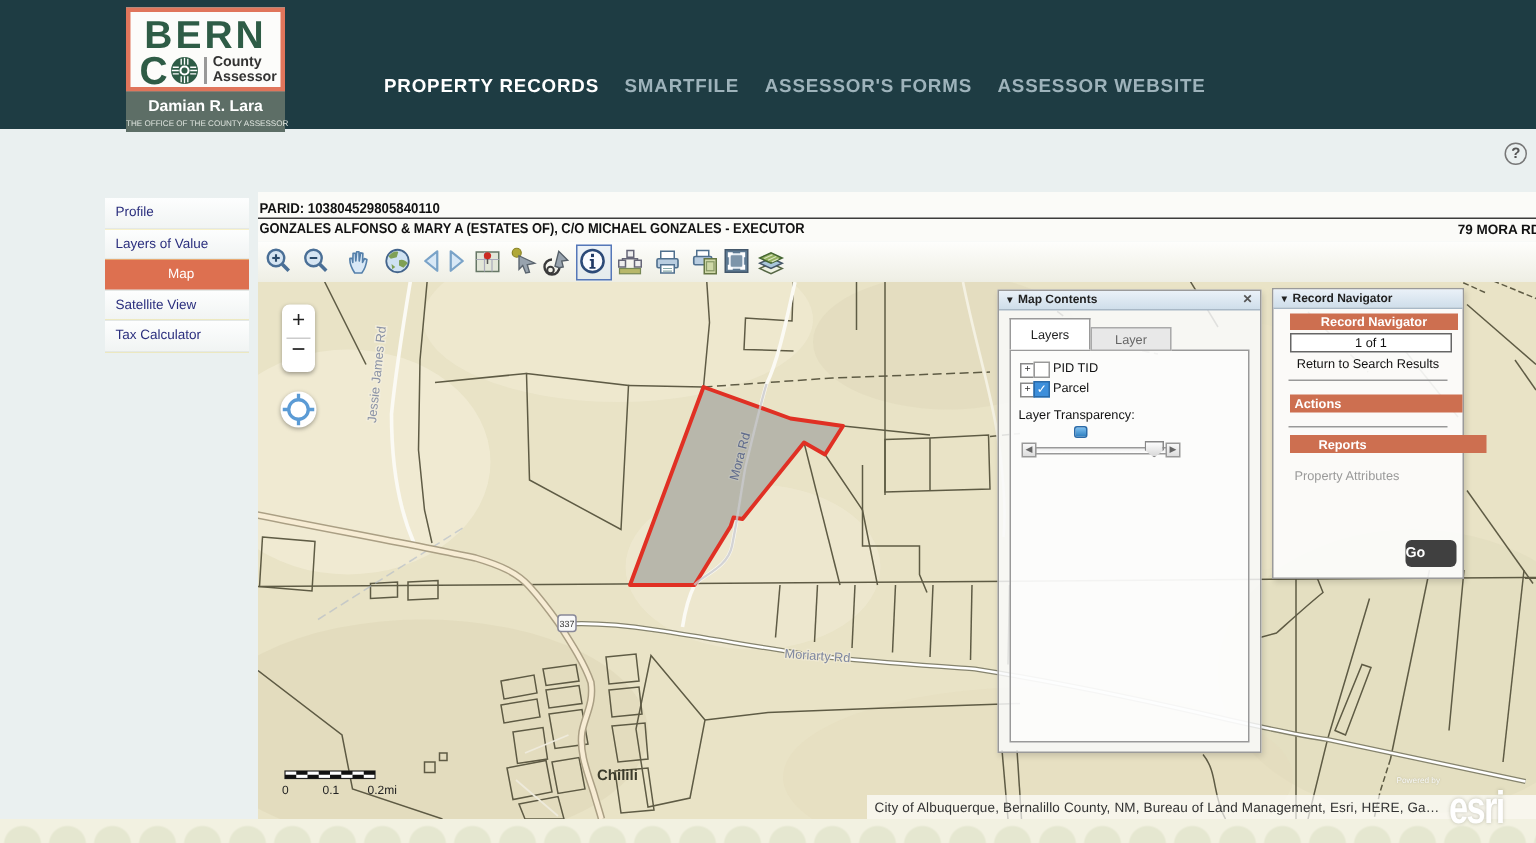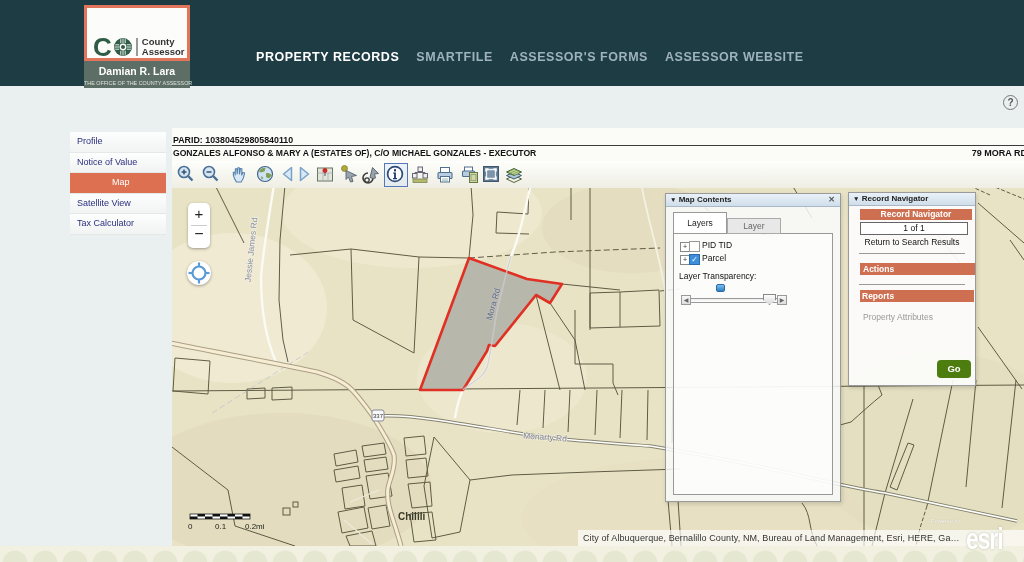--- a/index.html
+++ b/index.html
@@ -75,20 +75,21 @@
   #attrib{left:578px;top:530px;width:446px;height:16px;background:rgba(255,255,255,0.68);
      font-size:9px;color:#323232;line-height:16px;padding-left:5px;letter-spacing:0.1px;white-space:nowrap;overflow:hidden;}
   #esri{left:966px;top:521px;width:60px;height:28px;color:#fff;font-weight:bold;z-index:12;}
 </style>
 </head>
 <body>
   <div class="abs" id="hdr"></div>
   <div class="abs" id="nav"><span class="on">PROPERTY RECORDS</span><span>SMARTFILE</span><span>ASSESSOR'S FORMS</span><span>ASSESSOR WEBSITE</span></div>
   <div class="abs" id="logo">
     <div class="white"></div>
+    <div class="bern">BERN</div>
     <div class="row2">
       <span class="co">C</span>
       <svg width="20" height="20" viewBox="0 0 20 20" style="margin-left:1px">
         <circle cx="10" cy="10" r="9" fill="#2e5c46"></circle>
         <circle cx="10" cy="10" r="3.4" fill="#fff"></circle>
         <circle cx="10" cy="10" r="2" fill="#2e5c46"></circle>
         <g stroke="#fff" stroke-width="0.9">
           <line x1="10" y1="1.5" x2="10" y2="6.2"></line>
           <line x1="7.8" y1="2.2" x2="7.8" y2="6.2"></line>
           <line x1="12.2" y1="2.2" x2="12.2" y2="6.2"></line>
@@ -108,21 +109,21 @@
     </div>
     <div class="lower">
       <div class="name">Damian R. Lara</div>
       <div class="tag">THE OFFICE OF THE COUNTY ASSESSOR</div>
     </div>
   </div>
   <div class="abs" id="help">?</div>
 
   <div class="abs" id="menu">
     <div class="it">Profile</div>
-    <div class="it">Notice of Value</div>
+    <div class="it">Layers of Value</div>
     <div class="it sel">Map</div>
     <div class="it">Satellite View</div>
     <div class="it">Tax Calculator</div>
   </div>
 
   <div class="abs" id="ctop">
     <div id="parid">PARID: 103804529805840110</div>
     <div id="rule"></div>
     <div id="owner">GONZALES ALFONSO &amp; MARY A (ESTATES OF), C/O MICHAEL GONZALES - EXECUTOR</div>
     <div id="addr">79 MORA RD</div>
@@ -380,21 +381,21 @@
     <div style="position:absolute;left:97px;top:100px;width:11px;height:9px;background:linear-gradient(#fdfdfd,#d8d8d8);border:1px solid #888;clip-path:polygon(0 0,100% 0,100% 55%,50% 100%,0 55%);"></div>
   </div>
   <div class="abs" id="rnp">
     <div class="ptitle"><span style="font-size:6.5px;">▼</span> Record Navigator</div>
     <div class="bar" style="left:11px;top:16px;width:112px;height:11px;text-align:center;line-height:11px;">Record Navigator</div>
     <div style="position:absolute;left:11px;top:29px;width:106px;height:11px;background:#fff;border:1px solid #666;font-size:8.5px;text-align:center;line-height:11px;color:#111;">1 of 1</div>
     <div style="position:absolute;left:0;top:44px;width:126px;text-align:center;font-size:8.5px;color:#111;">Return to Search Results</div>
     <div style="position:absolute;left:10px;top:60px;width:106px;border-top:1px solid #999;"></div>
     <div class="bar" style="left:11px;top:70px;width:112px;height:12px;line-height:12px;padding-left:3px;">Actions</div>
     <div style="position:absolute;left:10px;top:91px;width:106px;border-top:1px solid #999;"></div>
-    <div class="bar" style="left:11px;top:97px;width:112px;height:12px;line-height:12px;padding-left:2px;">Reports</div>
+    <div class="bar" style="left:11px;top:97px;width:112px;height:12px;line-height:12px;padding-left:19px;">Reports</div>
     <div style="position:absolute;left:14px;top:119px;font-size:8.5px;color:#999;">Property Attributes</div>
-    <div style="position:absolute;left:88px;top:167px;width:34px;height:18px;background:#4d7c0f;border-radius:4px;color:#fff;font-size:9.5px;font-weight:bold;text-align:center;line-height:18px;">Go</div>
+    <div style="position:absolute;left:88px;top:167px;width:34px;height:18px;background:#404040;border-radius:4px;color:#fff;font-size:9.5px;font-weight:bold;line-height:18px;">Go</div>
   </div>
 
   <div class="abs" id="attrib">City of Albuquerque, Bernalillo County, NM, Bureau of Land Management, Esri, HERE, Ga…</div>
   <div class="abs" style="left:931px;top:518px;font-size:5.5px;color:#fbfbf8;z-index:12;text-shadow:0 0 1px rgba(120,120,100,0.5);">Powered by</div>
   <div class="abs" id="esri"><span style="display:inline-block;font-size:22px;letter-spacing:-1px;transform:scale(1.04,1.38);transform-origin:left top;text-shadow:0 0 2px rgba(120,120,100,0.45);">esri</span></div>
   <div class="abs" id="foot"></div>
 
 </body></html>

